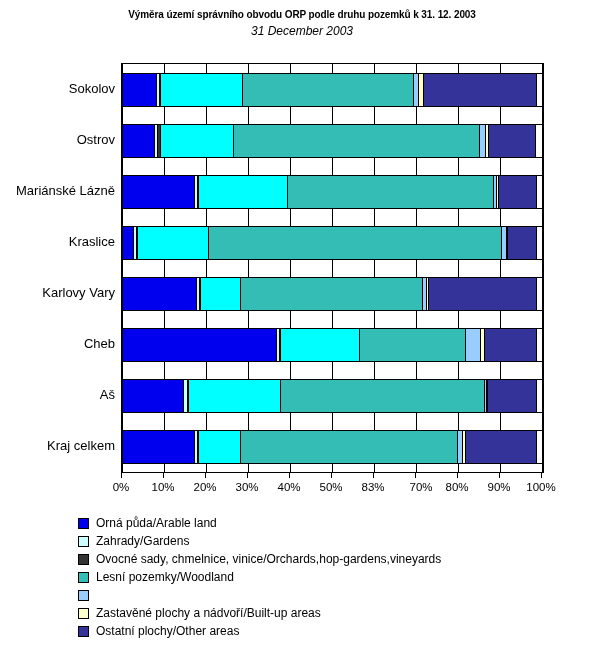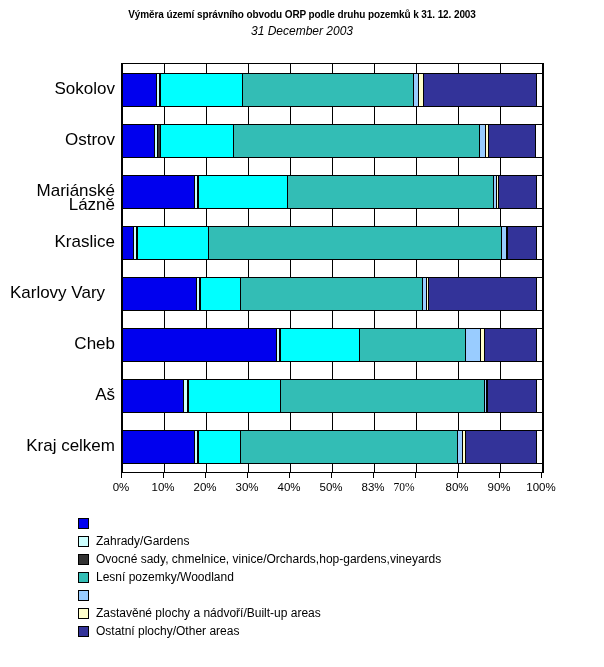--- a/index.html
+++ b/index.html
@@ -96,21 +96,21 @@
     left: 0;
     top: 63px;
     width: 115px;
     height: 408px;
   }
   .y-label {
     position: absolute;
     right: 0;
     width: 115px;
     text-align: right;
-    font-size: 17px;
+    font-size: 13px;
     line-height: 14px;
   }
 
   
   #x-ticks {
     position: absolute;
     left: 121px;
     top: 472px;
     width: 422px;
     height: 6px;
@@ -171,21 +171,21 @@
 <div id="title-block">
   <div id="chart-title">Výměra území správního obvodu ORP podle druhu pozemků k 31. 12. 2003</div>
   <div id="chart-subtitle-2">31 December 2003</div>
 </div>
 
 <div id="y-labels">
     <div class="y-label" style="top: 19px;">Sokolov</div>
     <div class="y-label" style="top: 70px;">Ostrov</div>
     <div class="y-label" style="top: 121px;">Mariánské Lázně</div>
     <div class="y-label" style="top: 172px;">Kraslice</div>
-    <div class="y-label" style="top: 223px; text-align: center;">Karlovy Vary</div>
+    <div class="y-label" style="top: 223px;">Karlovy Vary</div>
     <div class="y-label" style="top: 274px;">Cheb</div>
     <div class="y-label" style="top: 325px;">Aš</div>
     <div class="y-label" style="top: 376px;">Kraj celkem</div>
   </div>
 
 <div id="plot-area">
   <div id="gridlines">
       <div class="gridline" style="left: 0px;"></div>
       <div class="gridline" style="left: 42px;"></div>
       <div class="gridline" style="left: 84px;"></div>
@@ -296,29 +296,30 @@
     <div class="x-tick" style="left: 420px;"></div>
   </div>
 <div id="x-labels">
     <div class="x-label" style="left: 121px;">0%</div>
     <div class="x-label" style="left: 163px;">10%</div>
     <div class="x-label" style="left: 205px;">20%</div>
     <div class="x-label" style="left: 247px;">30%</div>
     <div class="x-label" style="left: 289px;">40%</div>
     <div class="x-label" style="left: 331px;">50%</div>
     <div class="x-label" style="left: 373px;">83%</div>
-    <div class="x-label" style="left: 404px; font-family: Liberation Serif, serif;">70%</div>
+    <div class="x-label" style="left: 421px;">70%</div>
     <div class="x-label" style="left: 457px;">80%</div>
     <div class="x-label" style="left: 499px;">90%</div>
     <div class="x-label" style="left: 541px;">100%</div>
   </div>
 
 <div id="legend">
     <div class="legend-item">
       <span class="legend-swatch" style="background: rgb(0, 0, 238);"></span>
+      <span class="legend-label">Orná půda/Arable land</span>
     </div>
     <div class="legend-item">
       <span class="legend-swatch" style="background: rgb(204, 255, 255);"></span>
       <span class="legend-label">Zahrady/Gardens</span>
     </div>
     <div class="legend-item">
       <span class="legend-swatch" style="background: rgb(51, 51, 51);"></span>
       <span class="legend-label">Ovocné sady, chmelnice, vinice/Orchards,hop-gardens,vineyards</span>
     </div>
     <div class="legend-item">

